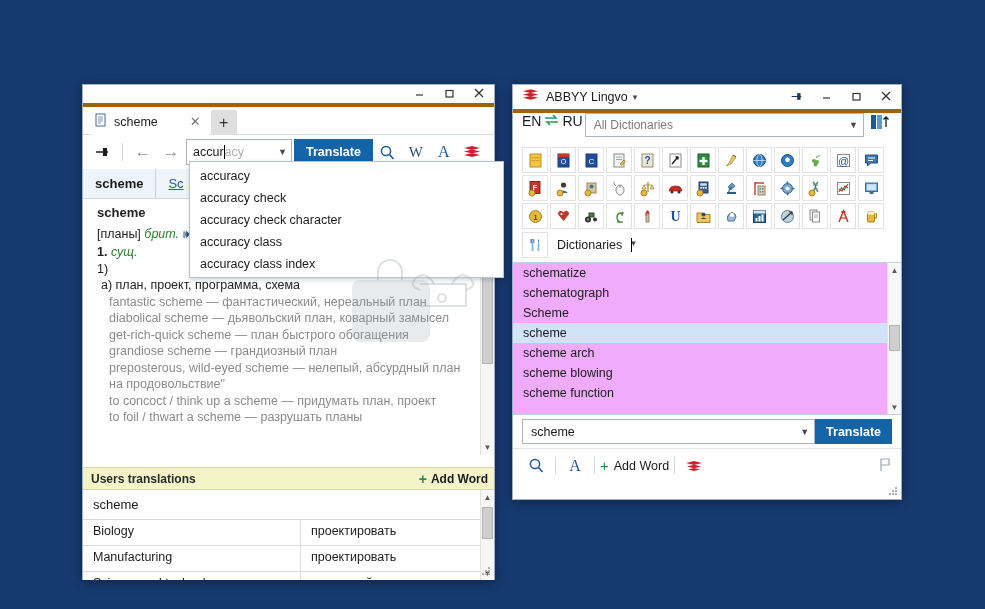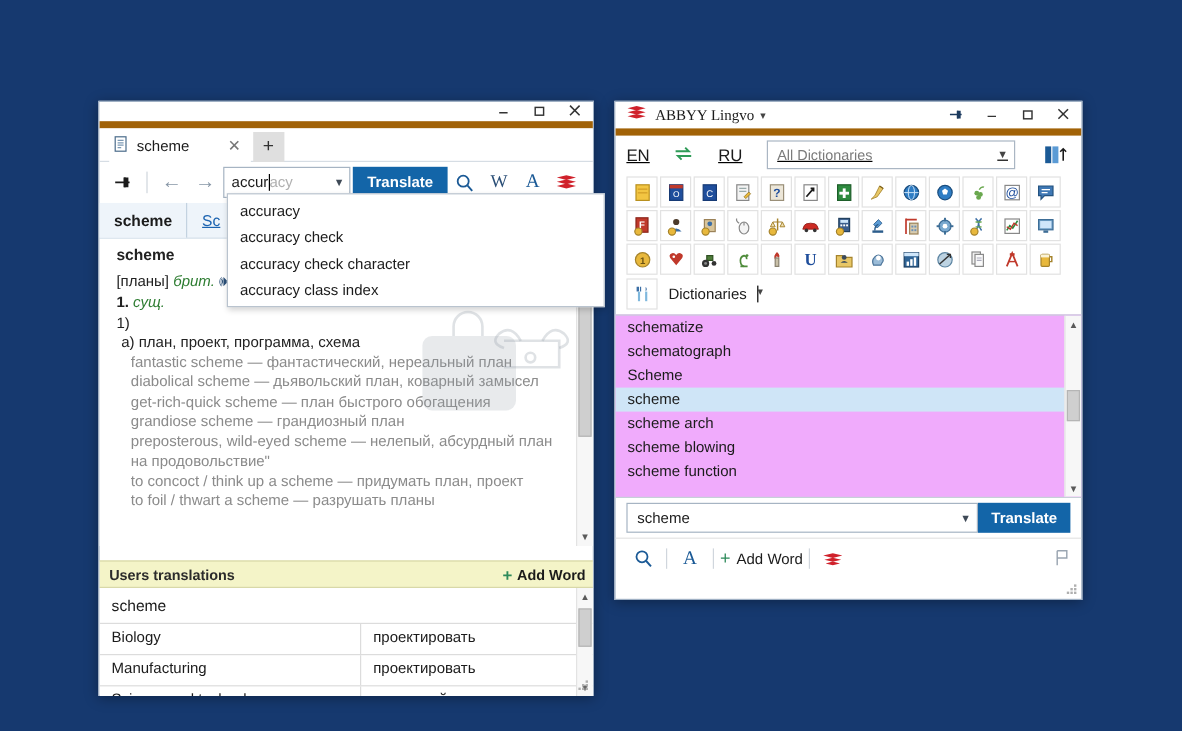--- a/index.html
+++ b/index.html
@@ -24,22 +24,21 @@
 
   
   .window {
     position: absolute; background: #ffffff;
     border: 1px solid #9fb0c4;
     box-shadow: 0 2px 10px rgba(0,0,0,.35);
   }
   .titlebar {
     height: 26px; background: #ffffff;
     display: flex; align-items: center;
-    border-bottom: 6px solid #a16207;
-    font-family: Liberation Serif, serif;
+    border-bottom: 4px solid #a16207;
   }
   .win-btns { margin-left: auto; display: flex; height: 26px; }
   .win-btn {
     width: 30px; height: 24px; display: flex;
     align-items: center; justify-content: center;
     font-size: 13px; color: #333; cursor: default;
   }
   .win-btn svg { display:block; }
 
   
@@ -170,21 +169,21 @@
   #right-window { left: 512px; top: 84px; width: 390px; height: 416px; }
 
   #lingvo-titlebar {
     height: 28px; display: flex; align-items: center; padding-left: 9px;
     background: #fff;
   }
   #lingvo-titlebar .appname { font-size: 12.5px; color: #1b1b1b; margin-left: 7px; }
   #lingvo-titlebar .cap-caret { font-size: 9px; color: #444; margin-left: 5px; }
 
   .lingvo-top { padding: 0 9px; }
-  .langbar { height: 32px; display: flex; align-items: center; gap: 20px; text-decoration: underline; }
+  .langbar { height: 32px; display: flex; align-items: flex-start; gap: 2px; }
   .lang { font-size: 14px; color: #1b1b1b; }
   .swap { color: #2e9b57; font-size: 14px; }
   .dictsel {
     flex: 1; height: 24px; border: 1px solid #aab6c3; background: #fff;
     display: flex; align-items: center; padding: 0 5px 0 8px;
     font-size: 12px; color: #7b7b7b;
   }
   .dictsel .dd-arrow { margin-left: auto; color: #444; font-size: 9px; }
   .bookbtn { width: 26px; display:flex; align-items:center; justify-content:center; }
 
@@ -383,20 +382,21 @@
     <i style="left:0;top:6px;"></i>
       <i style="left:3px;top:6px;"></i>
       <i style="left:6px;top:6px;"></i>
   </div>
 </div>
 
 <div id="suggest-list">
   <div class="sg">accuracy</div>
   <div class="sg">accuracy check</div>
   <div class="sg">accuracy check character</div>
+  <div class="sg">accuracy class</div>
   <div class="sg">accuracy class index</div>
 </div>
 
 <div class="window" id="right-window">
 
   <div class="titlebar" id="lingvo-titlebar">
     <span>
       <svg width="17" height="14" viewBox="0 0 18 14">
           <path d="M1 3 L9 1 L17 3 L9 5 Z" fill="#d0212b"></path>
           <path d="M1 6.5 L9 4.5 L17 6.5 L9 8.5 Z" fill="#d0212b"></path>

